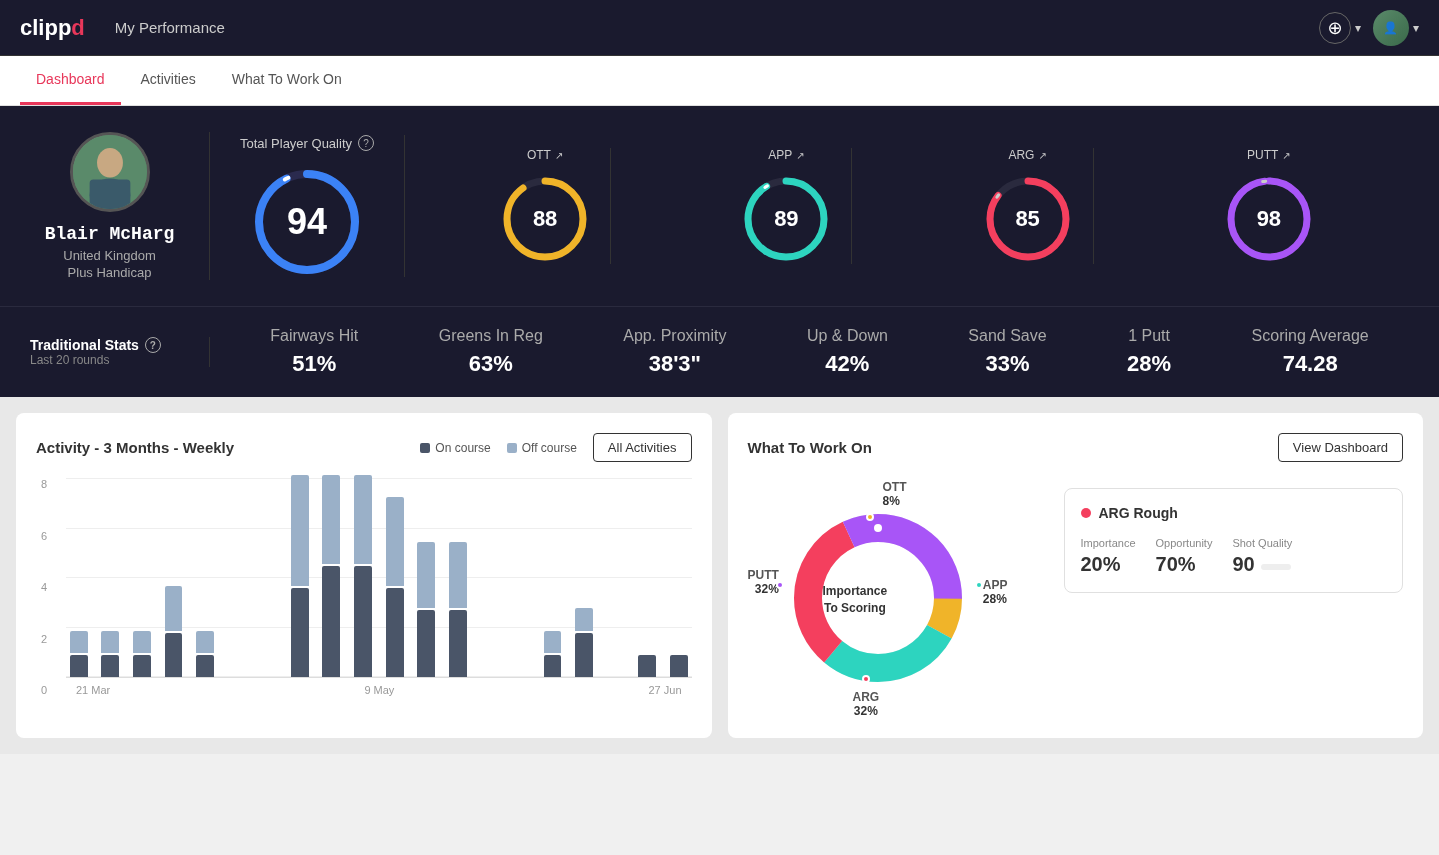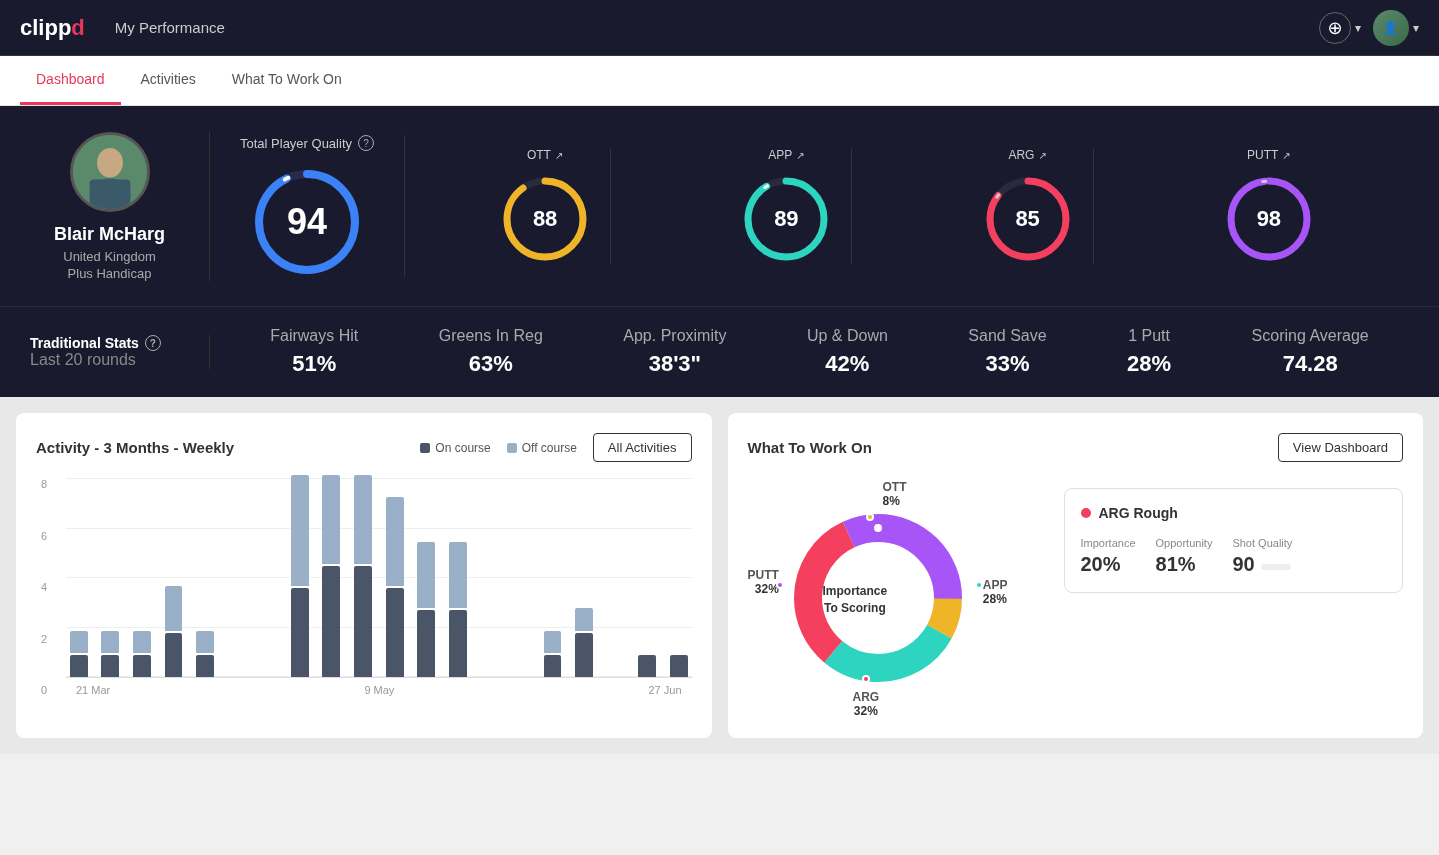--- a/index.html
+++ b/index.html
@@ -85,21 +85,21 @@
     .player-avatar {
       width: 80px; height: 80px;
       border-radius: 50%;
       background: linear-gradient(135deg, #6a9a7a, #4a7a5a);
       display: flex; align-items: center; justify-content: center;
       font-size: 30px;
       margin-bottom: 12px;
       border: 3px solid #555;
       overflow: hidden;
     }
-    .player-name { font-size: 18px; font-weight: bold; margin-bottom: 4px; text-align: center; }
+    .player-name { font-size: 18px; font-weight: bold; margin-bottom: 4px; text-align: center; font-family: Liberation Mono, monospace; }
     .player-country { color: #aaa; font-size: 13px; margin-bottom: 2px; }
     .player-handicap { color: #aaa; font-size: 13px; }
 
     .scores-section {
       display: flex;
       flex: 1;
       align-items: center;
     }
 
     .total-quality {
@@ -183,21 +183,21 @@
       display: flex;
       align-items: center;
       border-top: 1px solid #2a2a3e;
     }
     .trad-stats-label {
       width: 180px;
       padding-right: 20px;
       border-right: 1px solid #333;
     }
     .trad-stats-title { font-size: 14px; font-weight: 600; display: flex; align-items: center; gap: 6px; }
-    .trad-stats-sub { color: #888; font-size: 16px; margin-top: 0; }
+    .trad-stats-sub { color: #888; font-size: 12px; margin-top: 0; }
     .stats-grid {
       display: flex;
       flex: 1;
       justify-content: space-around;
       padding-left: 20px;
     }
     .stat-item { text-align: center; }
     .stat-name { color: #aaa; font-size: 16px; margin-bottom: 6px; }
     .stat-value { font-size: 22px; font-weight: bold; }
 
@@ -747,21 +747,21 @@
             <div class="card-dot" style="background:#f43f5e;"></div>
             <span>ARG Rough</span>
           </div>
           <div class="work-on-metrics">
             <div class="metric-item">
               <div class="metric-label">Importance</div>
               <div class="metric-value">20%</div>
             </div>
             <div class="metric-item">
               <div class="metric-label">Opportunity</div>
-              <div class="metric-value">81%</div>
+              <div class="metric-value">70%</div>
             </div>
             <div class="metric-item">
               <div class="metric-label">Shot Quality</div>
               <div style="display:flex; align-items:center; gap:6px;">
                 <div class="metric-value">90</div>
                 <div class="metric-bar"></div>
               </div>
             </div>
           </div>
         </div>

